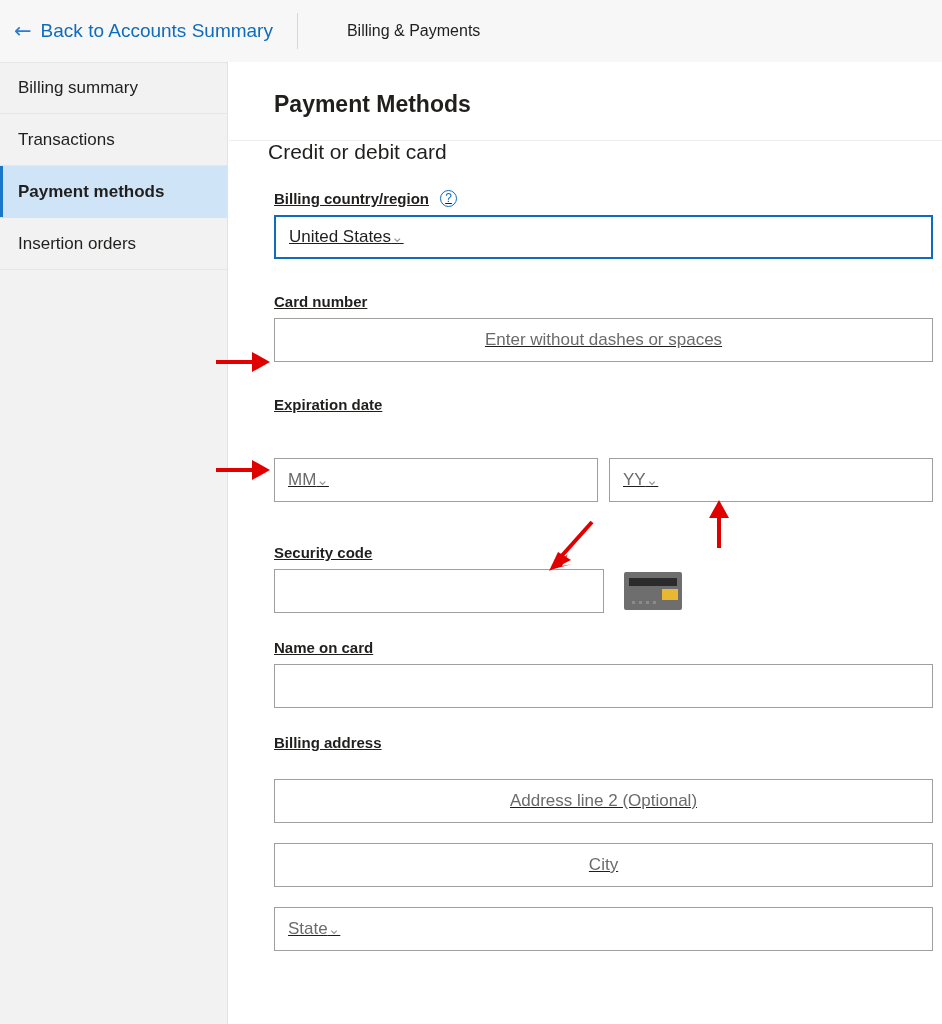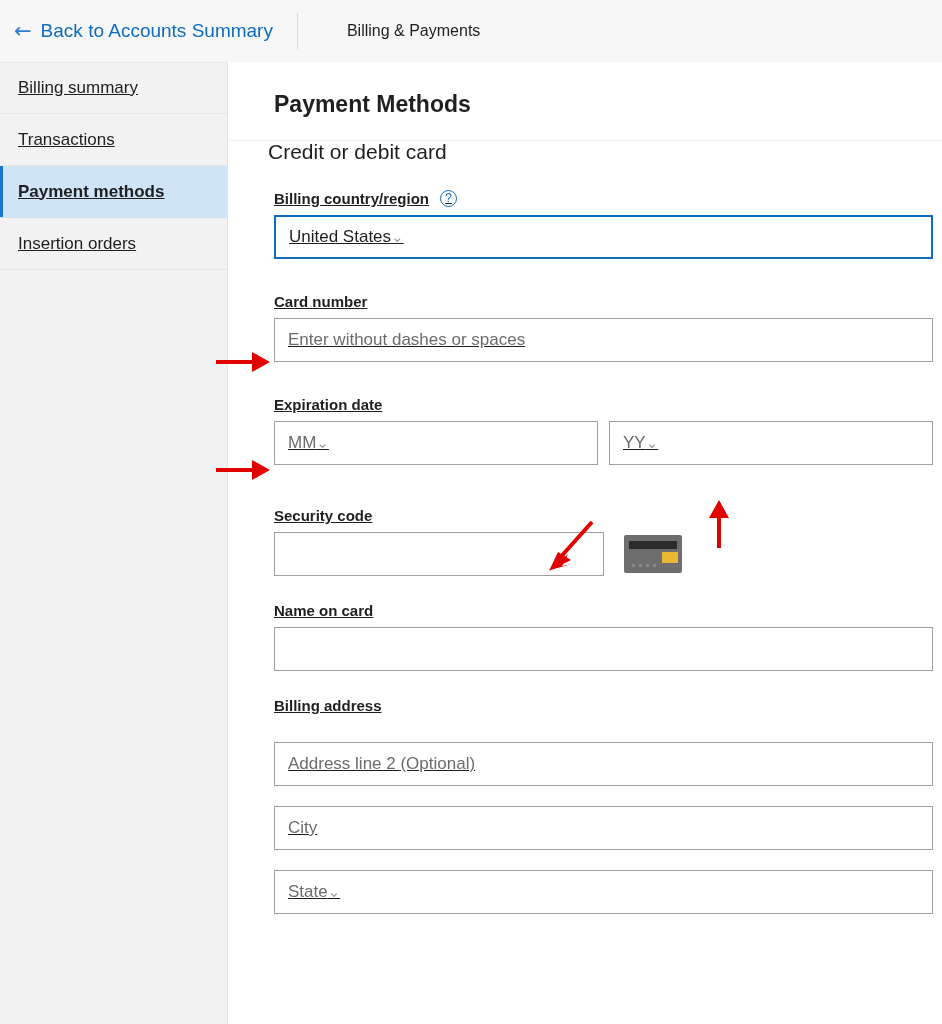--- a/index.html
+++ b/index.html
@@ -73,21 +73,20 @@
     height: 52px;
     display: flex;
     align-items: center;
     padding-left: 18px;
     font-size: 17px;
     color: #201f1e;
     border-bottom: 1px solid #e6e6e6;
     box-sizing: border-box;
     cursor: pointer;
     background: transparent;
-    text-decoration: underline;
   }
   .nav-item.first { border-top: 1px solid #e6e6e6; }
   .nav-item.selected {
     background: #cfe4f7;
     font-weight: bold;
     border-bottom: 1px solid #cfe4f7;
   }
   .nav-item.selected::before {
     content: "";
     position: absolute;
@@ -164,20 +163,21 @@
     height: 44px;
     border: 1px solid #a19f9d;
     background: #ffffff;
     box-sizing: border-box;
     display: flex;
     align-items: center;
     padding: 0 13px;
     font-size: 17px;
     color: #201f1e;
     cursor: text;
+    justify-content: center;
   }
   .input-box.placeholder-txt { color: #6b6b6b; }
 
   .select-box {
     height: 44px;
     border: 1px solid #a19f9d;
     background: #ffffff;
     box-sizing: border-box;
     display: flex;
     align-items: center;
@@ -194,21 +194,21 @@
     font-family: "DejaVu Sans", sans-serif;
     line-height: 1;
   }
 
   .row2 {
     margin-left: 45px;
     width: 659px;
     display: flex;
     gap: 11px;
   }
-  .row2 > .select-box { width: 324px; }
+  .row2 > .select-box { width: 324px; margin-top: 37px; }
 
   .sec-row {
     margin-left: 45px;
     display: flex;
     align-items: center;
     gap: 20px;
   }
   .sec-input {
     width: 330px;
     height: 44px;

